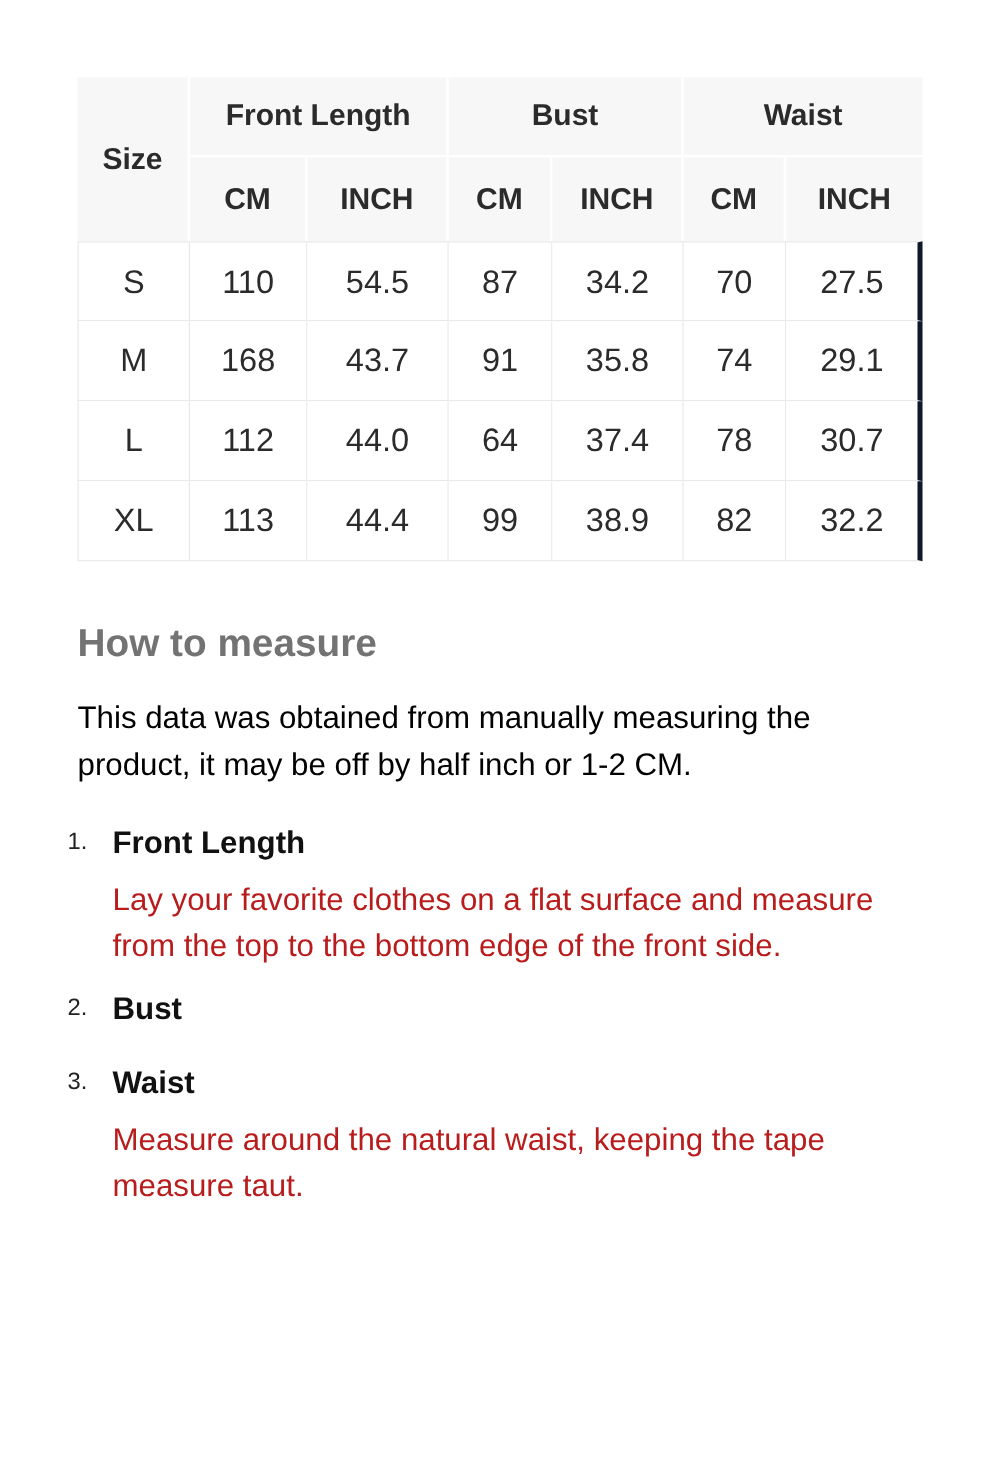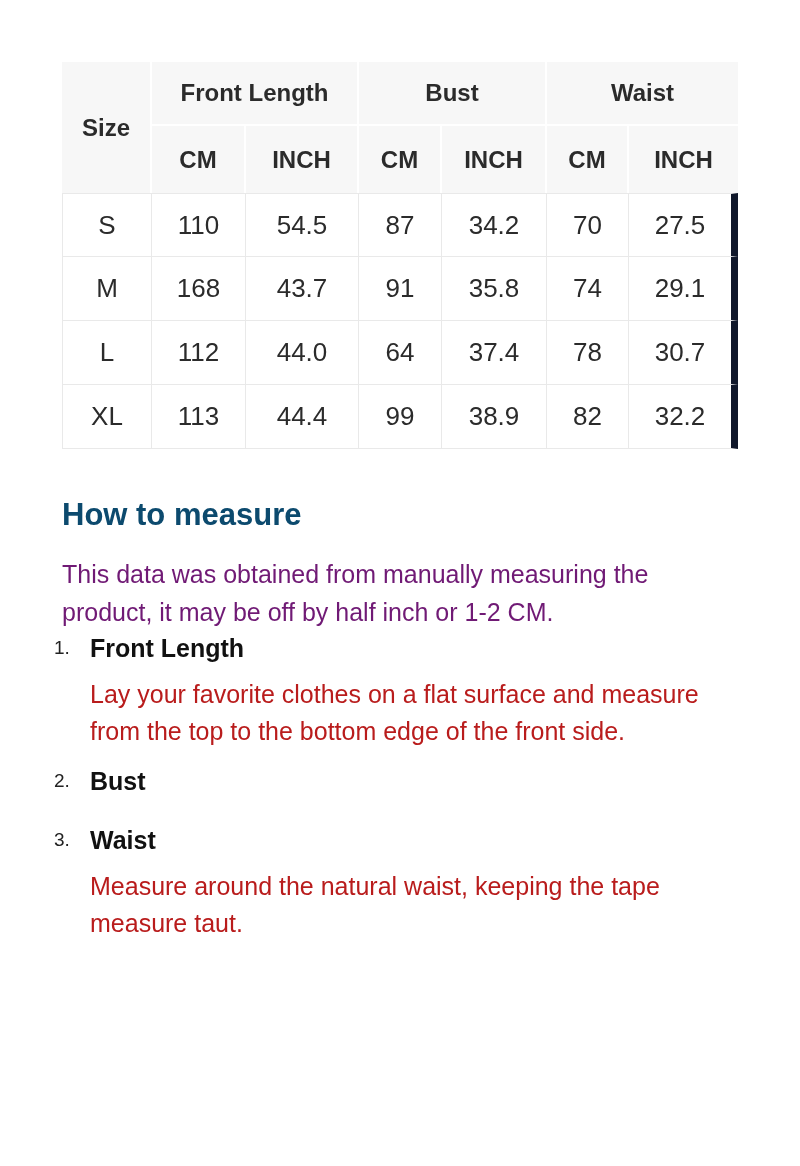--- a/index.html
+++ b/index.html
@@ -51,34 +51,35 @@
 
   .size-chart tbody td {
     background: #ffffff;
     font-size: 26px;
     color: #2b2b2b;
     border-right: 1px solid #e9e9e9;
     border-bottom: 1px solid #e9e9e9;
   }
   .size-chart tbody td:first-child { border-left: 1px solid #e9e9e9; }
   .size-chart tbody tr:first-child td { border-top: 1px solid #e9e9e9; }
-  .size-chart tbody td:last-child { border-right: 7px solid #0f172a; }
+  .size-chart tbody td:last-child { border-right: 4px solid #0f172a; }
 
   
   h2.htm-title {
     font-size: 31px;
     font-weight: bold;
-    color: #0c4a6e;
+    color: #737373;
     margin-bottom: 22px;
   }
   p.htm-intro {
     font-size: 25px;
     line-height: 38px;
-    color: #701a75;
+    color: #000000;
     max-width: 678px;
+    margin-bottom: 26px;
   }
   .steps { margin-top: 0; }
   .step {
     display: flex;
     align-items: flex-start;
     margin-bottom: 14px;
   }
   .step-num {
     flex: 0 0 38px;
     width: 38px;

